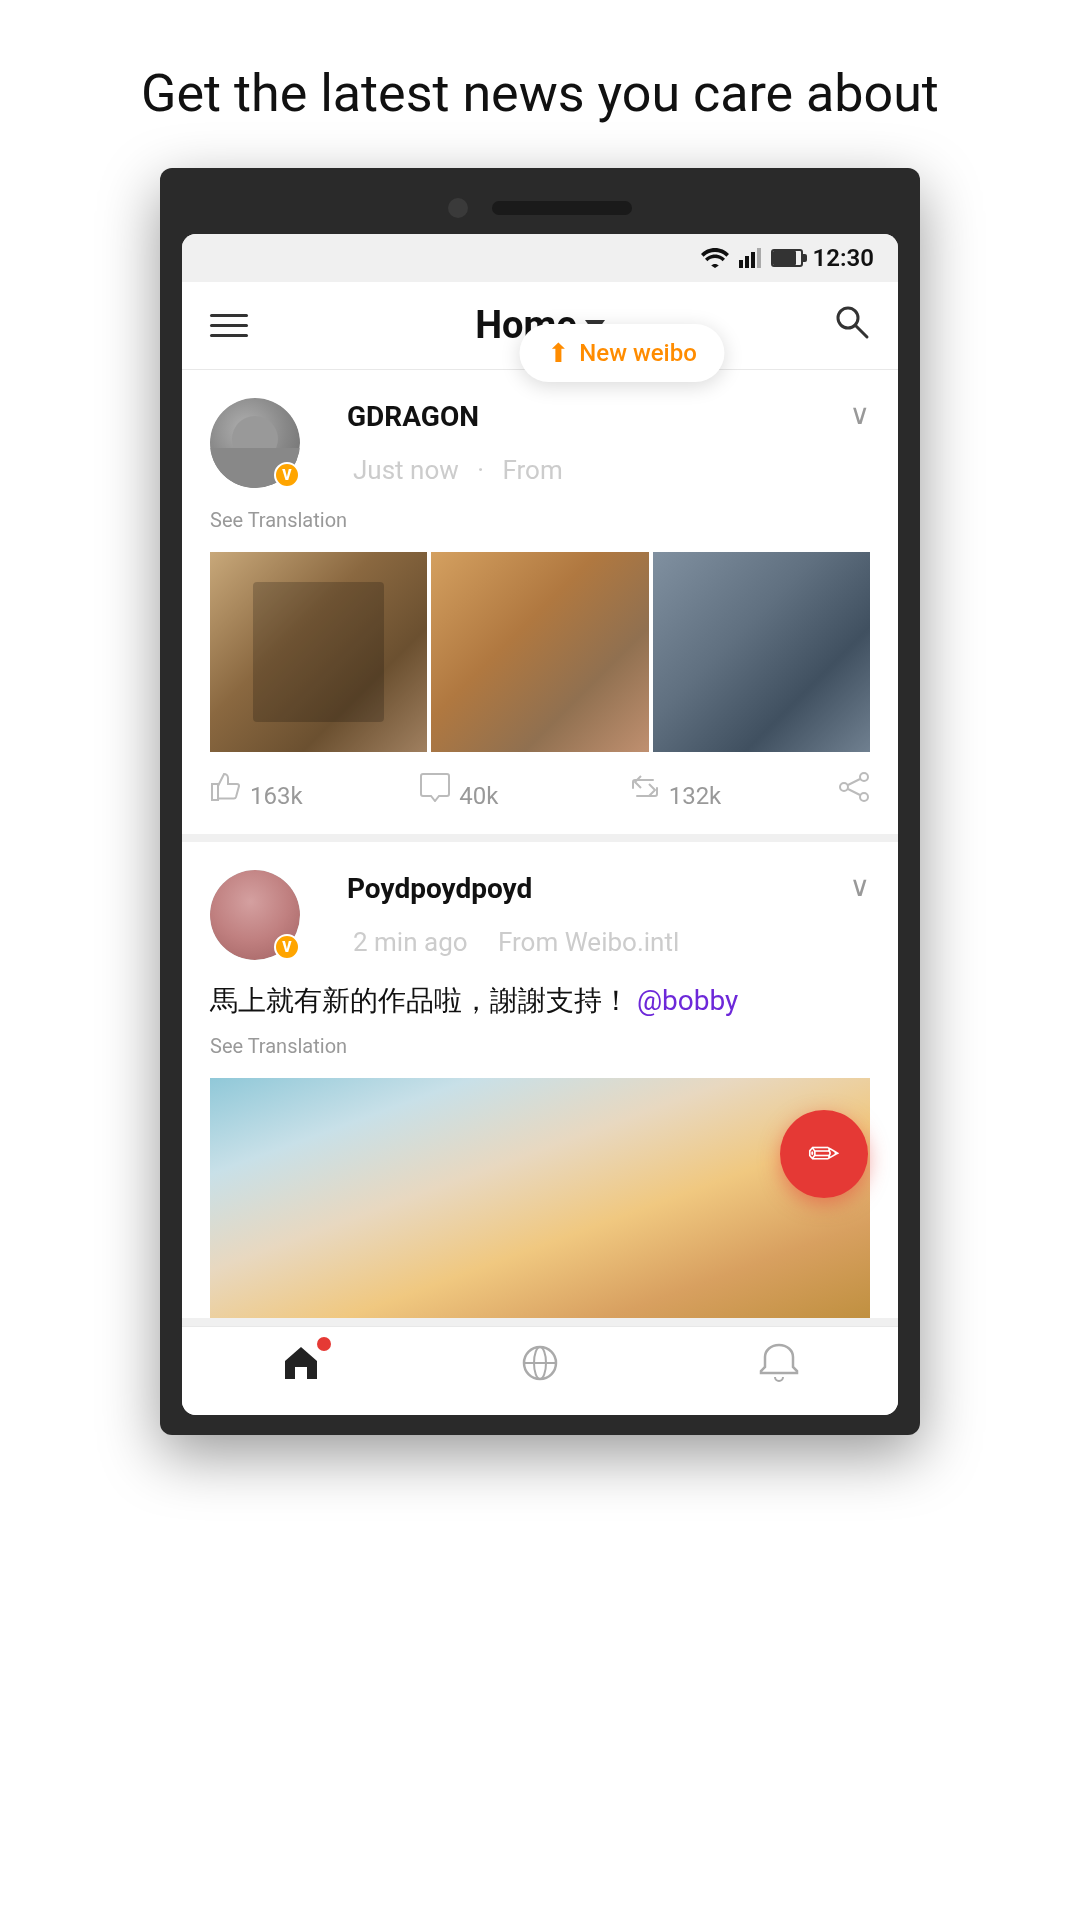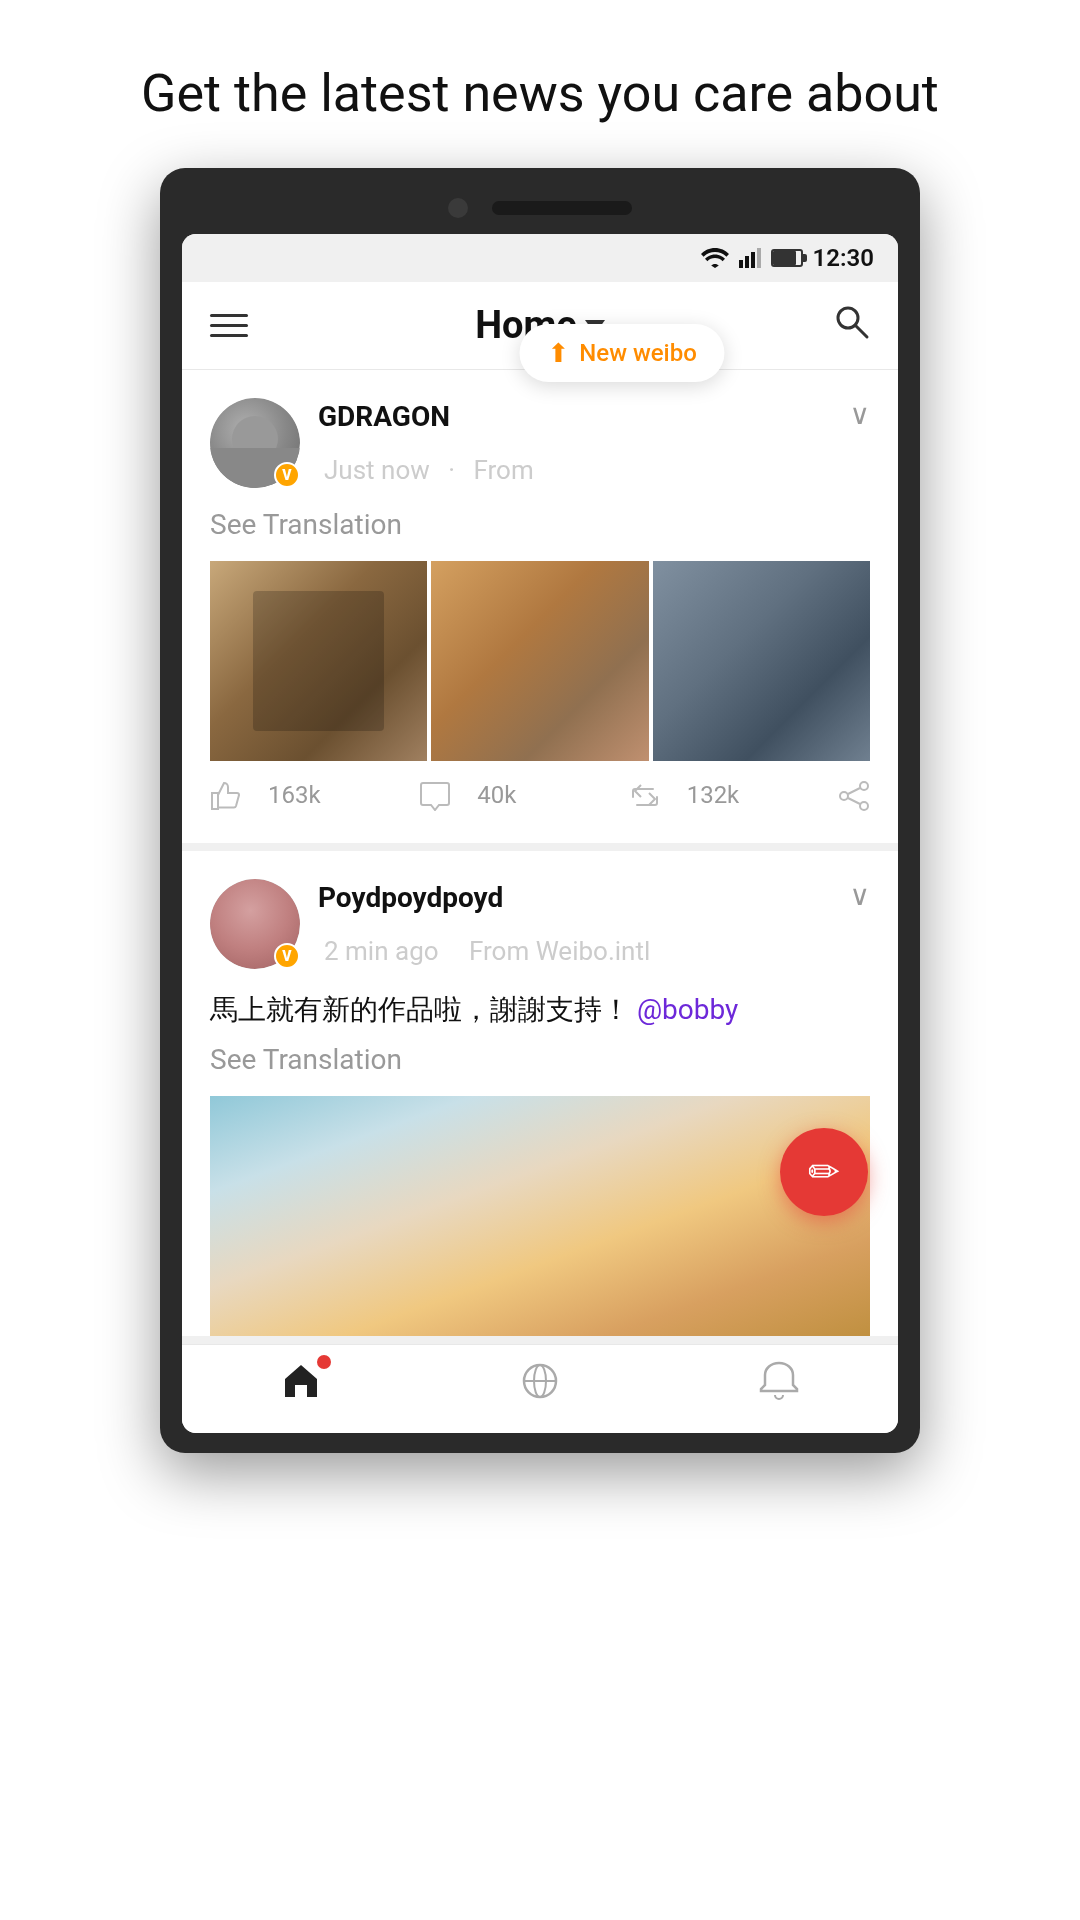--- a/index.html
+++ b/index.html
@@ -22,21 +22,21 @@
       color: #111;
       text-align: center;
       padding: 60px 80px 40px;
       line-height: 1.3;
     }
 
     
     .phone-shell {
       width: 760px;
       background: #2a2a2a;
-      border-radius: 25px;
+      border-radius: 12px;
       padding: 30px 22px 20px;
       box-shadow: 0 20px 60px rgba(0,0,0,0.4);
       position: relative;
     }
 
     .phone-top-bar {
       display: flex;
       justify-content: center;
       align-items: center;
       margin-bottom: 16px;
@@ -290,20 +290,21 @@
       color: #fff;
       font-size: 14px;
       font-weight: 900;
       border: 2px solid #fff;
     }
 
     .post-user-info {
       display: flex;
       flex-direction: column;
       gap: 22px;
+      margin-left: 29px;
     }
 
     .post-username {
       font-size: 28px;
       font-weight: 700;
       color: #111;
     }
 
     .post-meta {
       font-size: 26px;
@@ -326,21 +327,21 @@
       color: #111;
       line-height: 1.5;
       margin-bottom: 12px;
     }
 
     .post-mention {
       color: #6d28d9;
     }
 
     .see-translation {
-      font-size: 28px;
+      font-size: 20px;
       color: #999;
       margin-bottom: 20px;
       cursor: pointer;
     }
 
     
     .image-grid-3 {
       display: grid;
       grid-template-columns: 1fr 1fr 1fr;
       gap: 4px;
@@ -403,22 +404,22 @@
     
     .post-actions {
       display: flex;
       align-items: center;
       padding: 20px 0 24px;
       gap: 0;
     }
 
     .action-item {
       display: flex;
-      align-items: flex-start;
-      gap: 26px;
+      align-items: flex-end;
+      gap: 8px;
       flex: 1;
       color: #999;
       font-size: 24px;
       cursor: pointer;
     }
 
     .action-icon {
       font-size: 32px;
       color: #bbb;
     }

